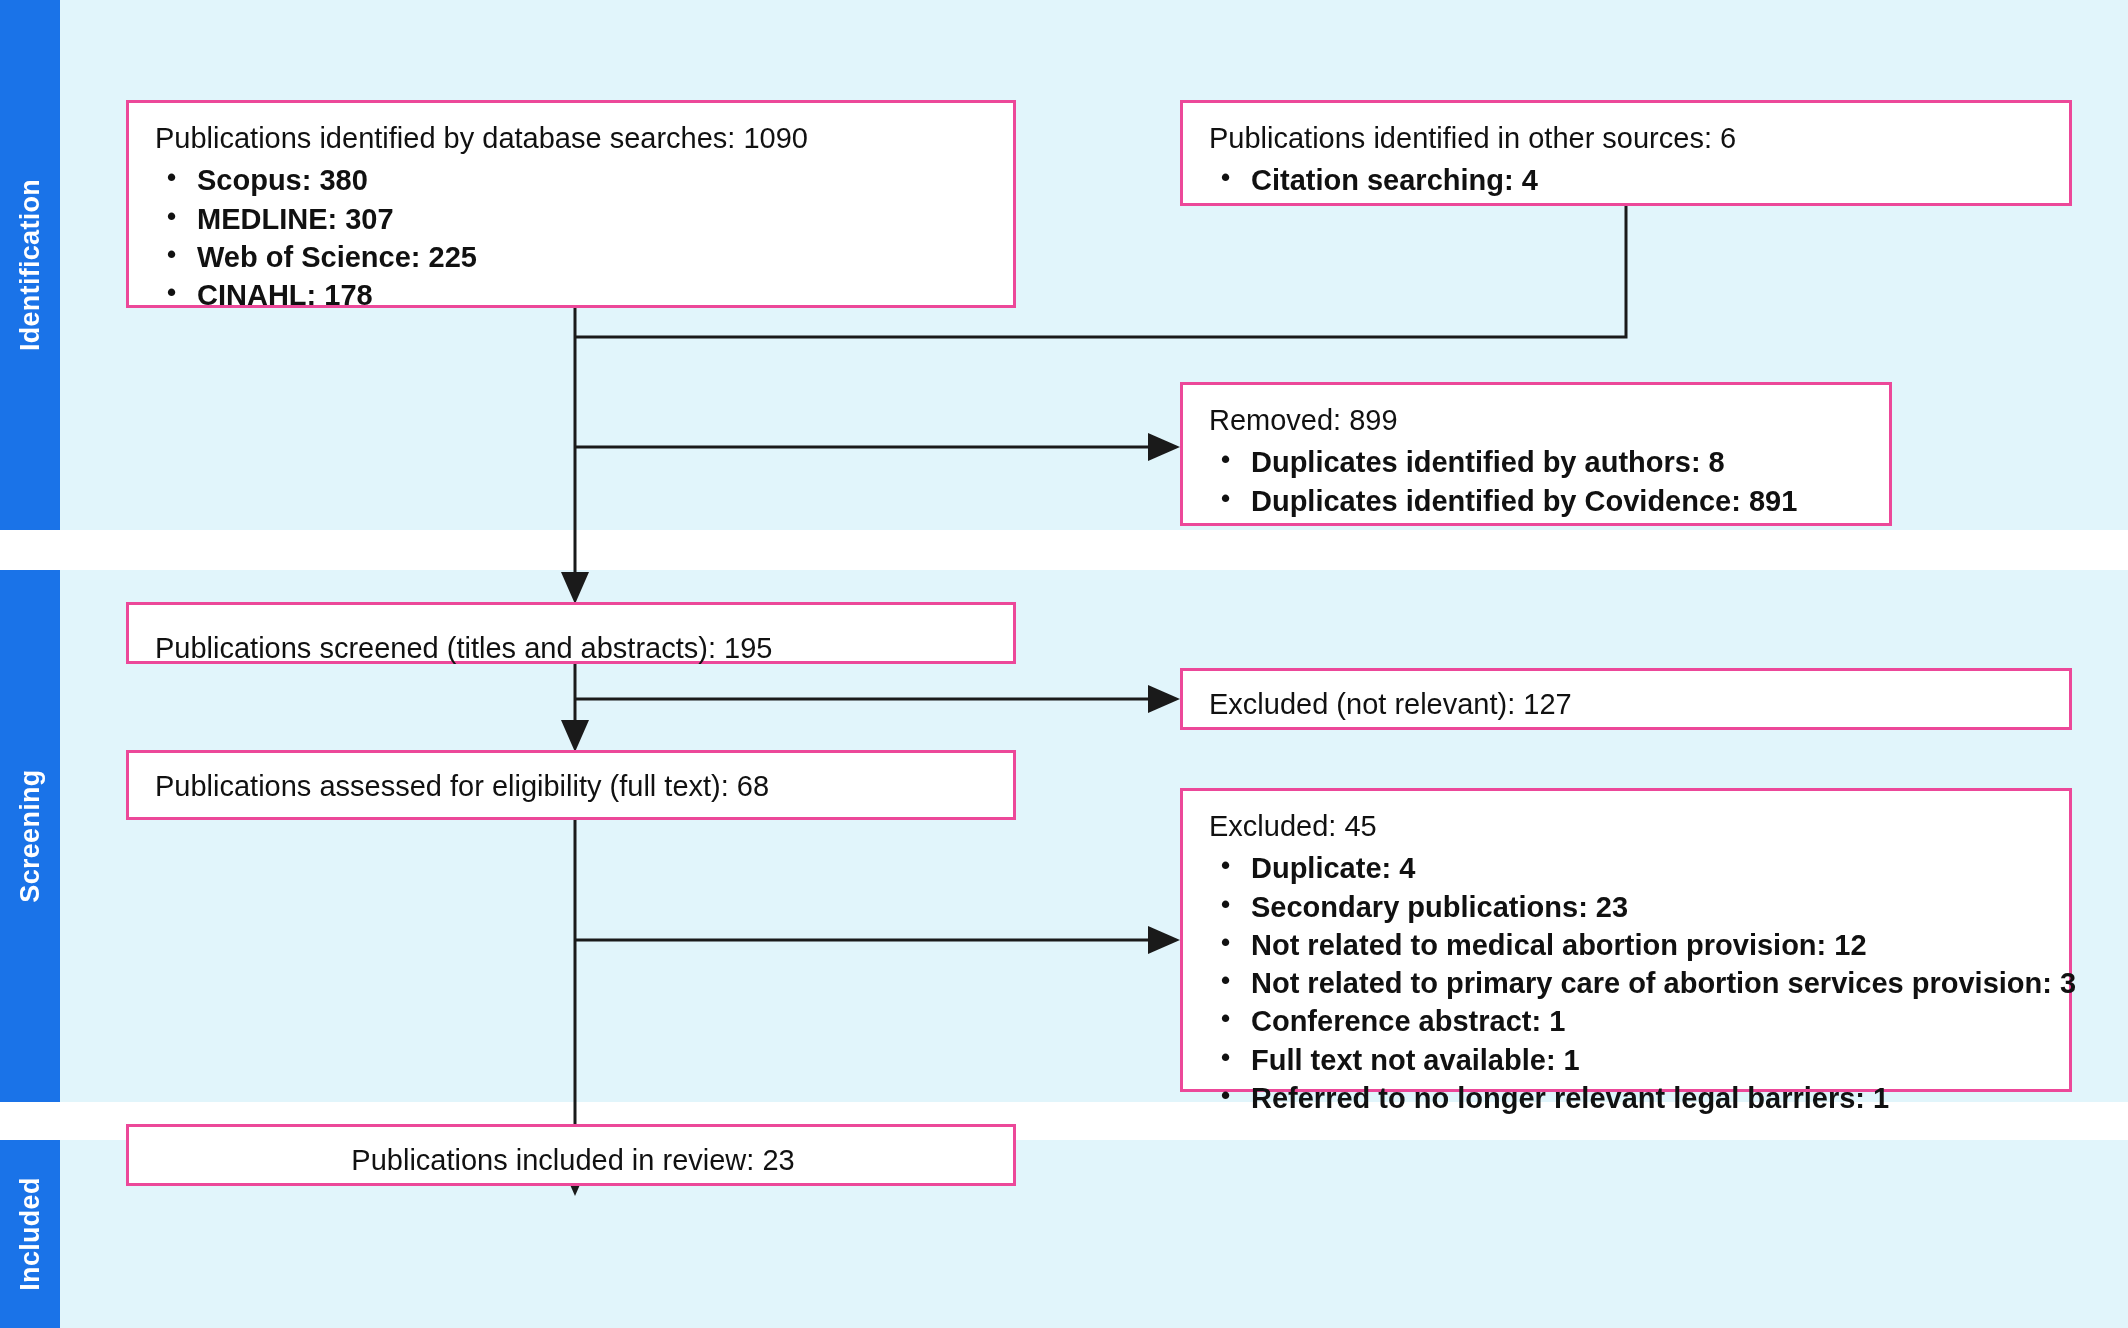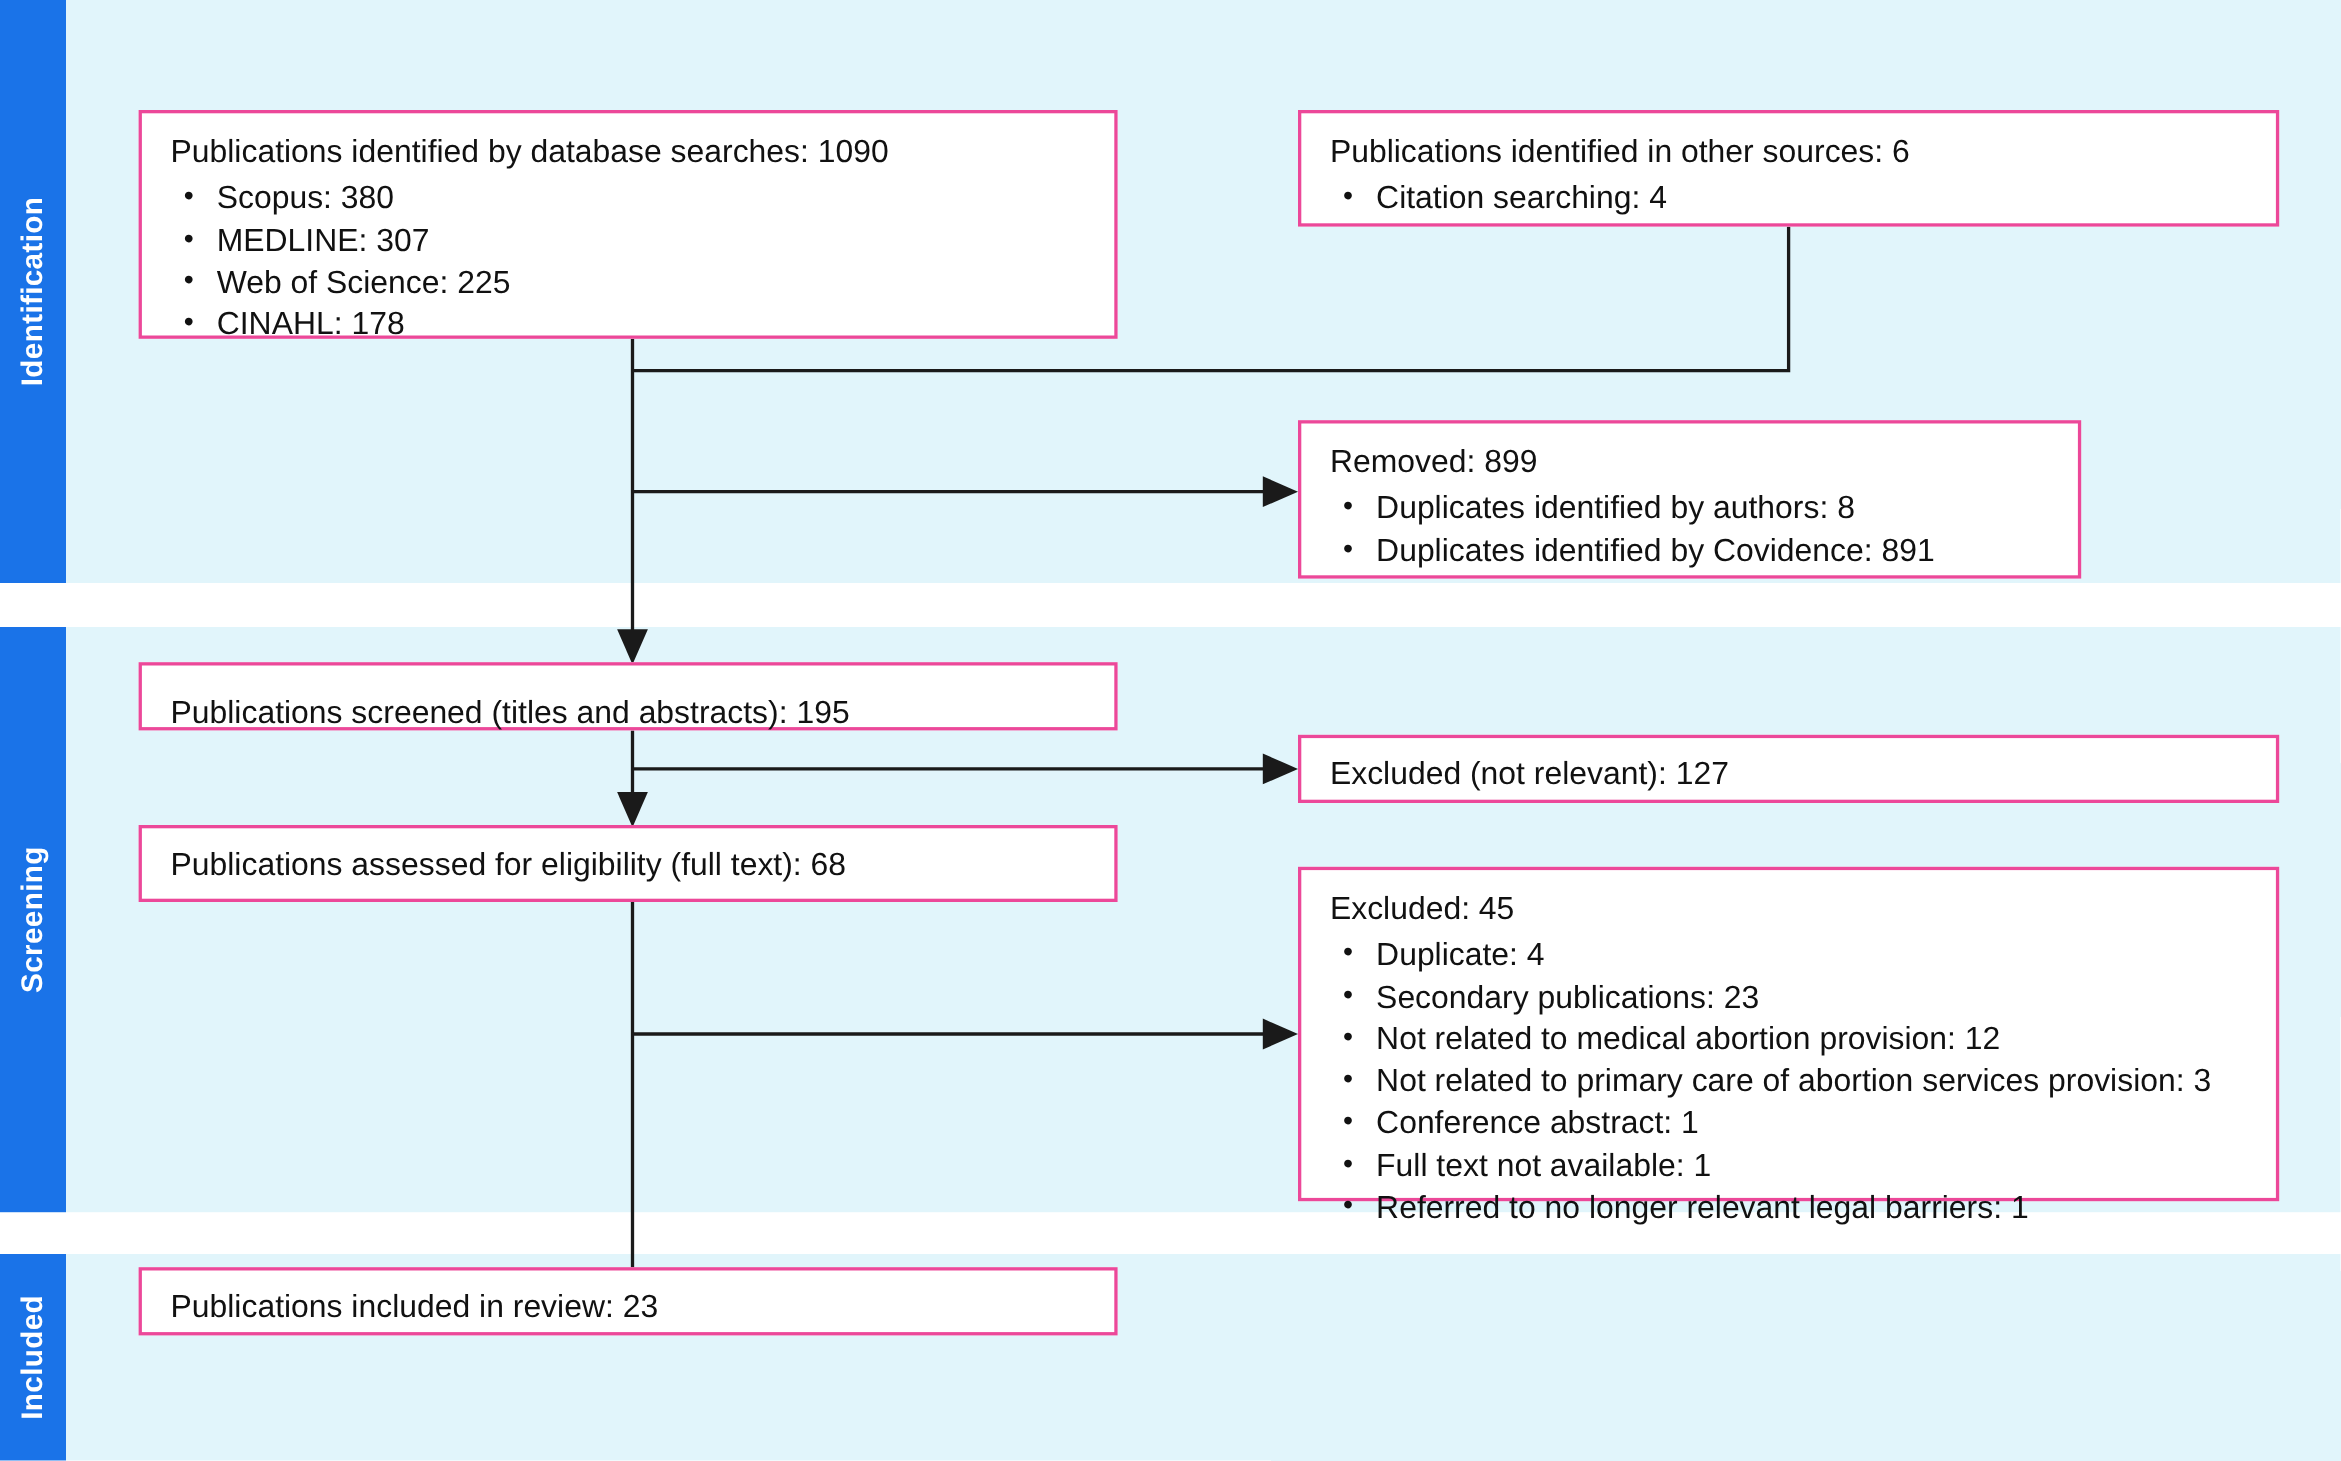--- a/index.html
+++ b/index.html
@@ -67,39 +67,40 @@
   }
   .box ul {
     margin: 4px 0 0 0;
     padding: 0 0 0 42px;
     list-style: none;
   }
   .box ul li {
     position: relative;
     white-space: nowrap;
     padding-left: 0;
+    font-weight: bold;
   }
   .box ul li::before {
     content: "\2022";
     position: absolute;
     left: -30px;
     top: -1px;
     font-size: 26px;
     line-height: 1.35;
   }
 
   
   #box-db-searches   { left: 126px;  top: 100px;  width: 890px;  height: 208px; }
   #box-other-sources { left: 1180px; top: 100px;  width: 892px;  height: 106px; }
   #box-removed       { left: 1180px; top: 382px;  width: 712px;  height: 144px; }
   #box-screened      { left: 126px;  top: 602px;  width: 890px;  height: 62px;  padding-top: 24px; }
   #box-excluded-nr   { left: 1180px; top: 668px;  width: 892px;  height: 62px;  padding-top: 14px; }
   #box-eligibility   { left: 126px;  top: 750px;  width: 890px;  height: 70px;  padding-top: 14px; }
   #box-excluded-45   { left: 1180px; top: 788px;  width: 892px;  height: 304px; }
-  #box-included      { left: 126px;  top: 1152px; width: 890px;  height: 62px;  padding-top: 14px; }
+  #box-included      { left: 126px;  top: 1124px; width: 890px;  height: 62px;  padding-top: 14px; text-align: center; }
 
   
   #connectors {
     position: absolute;
     left: 0;
     top: 0;
     width: 2128px;
     height: 1328px;
     pointer-events: none;
   }

